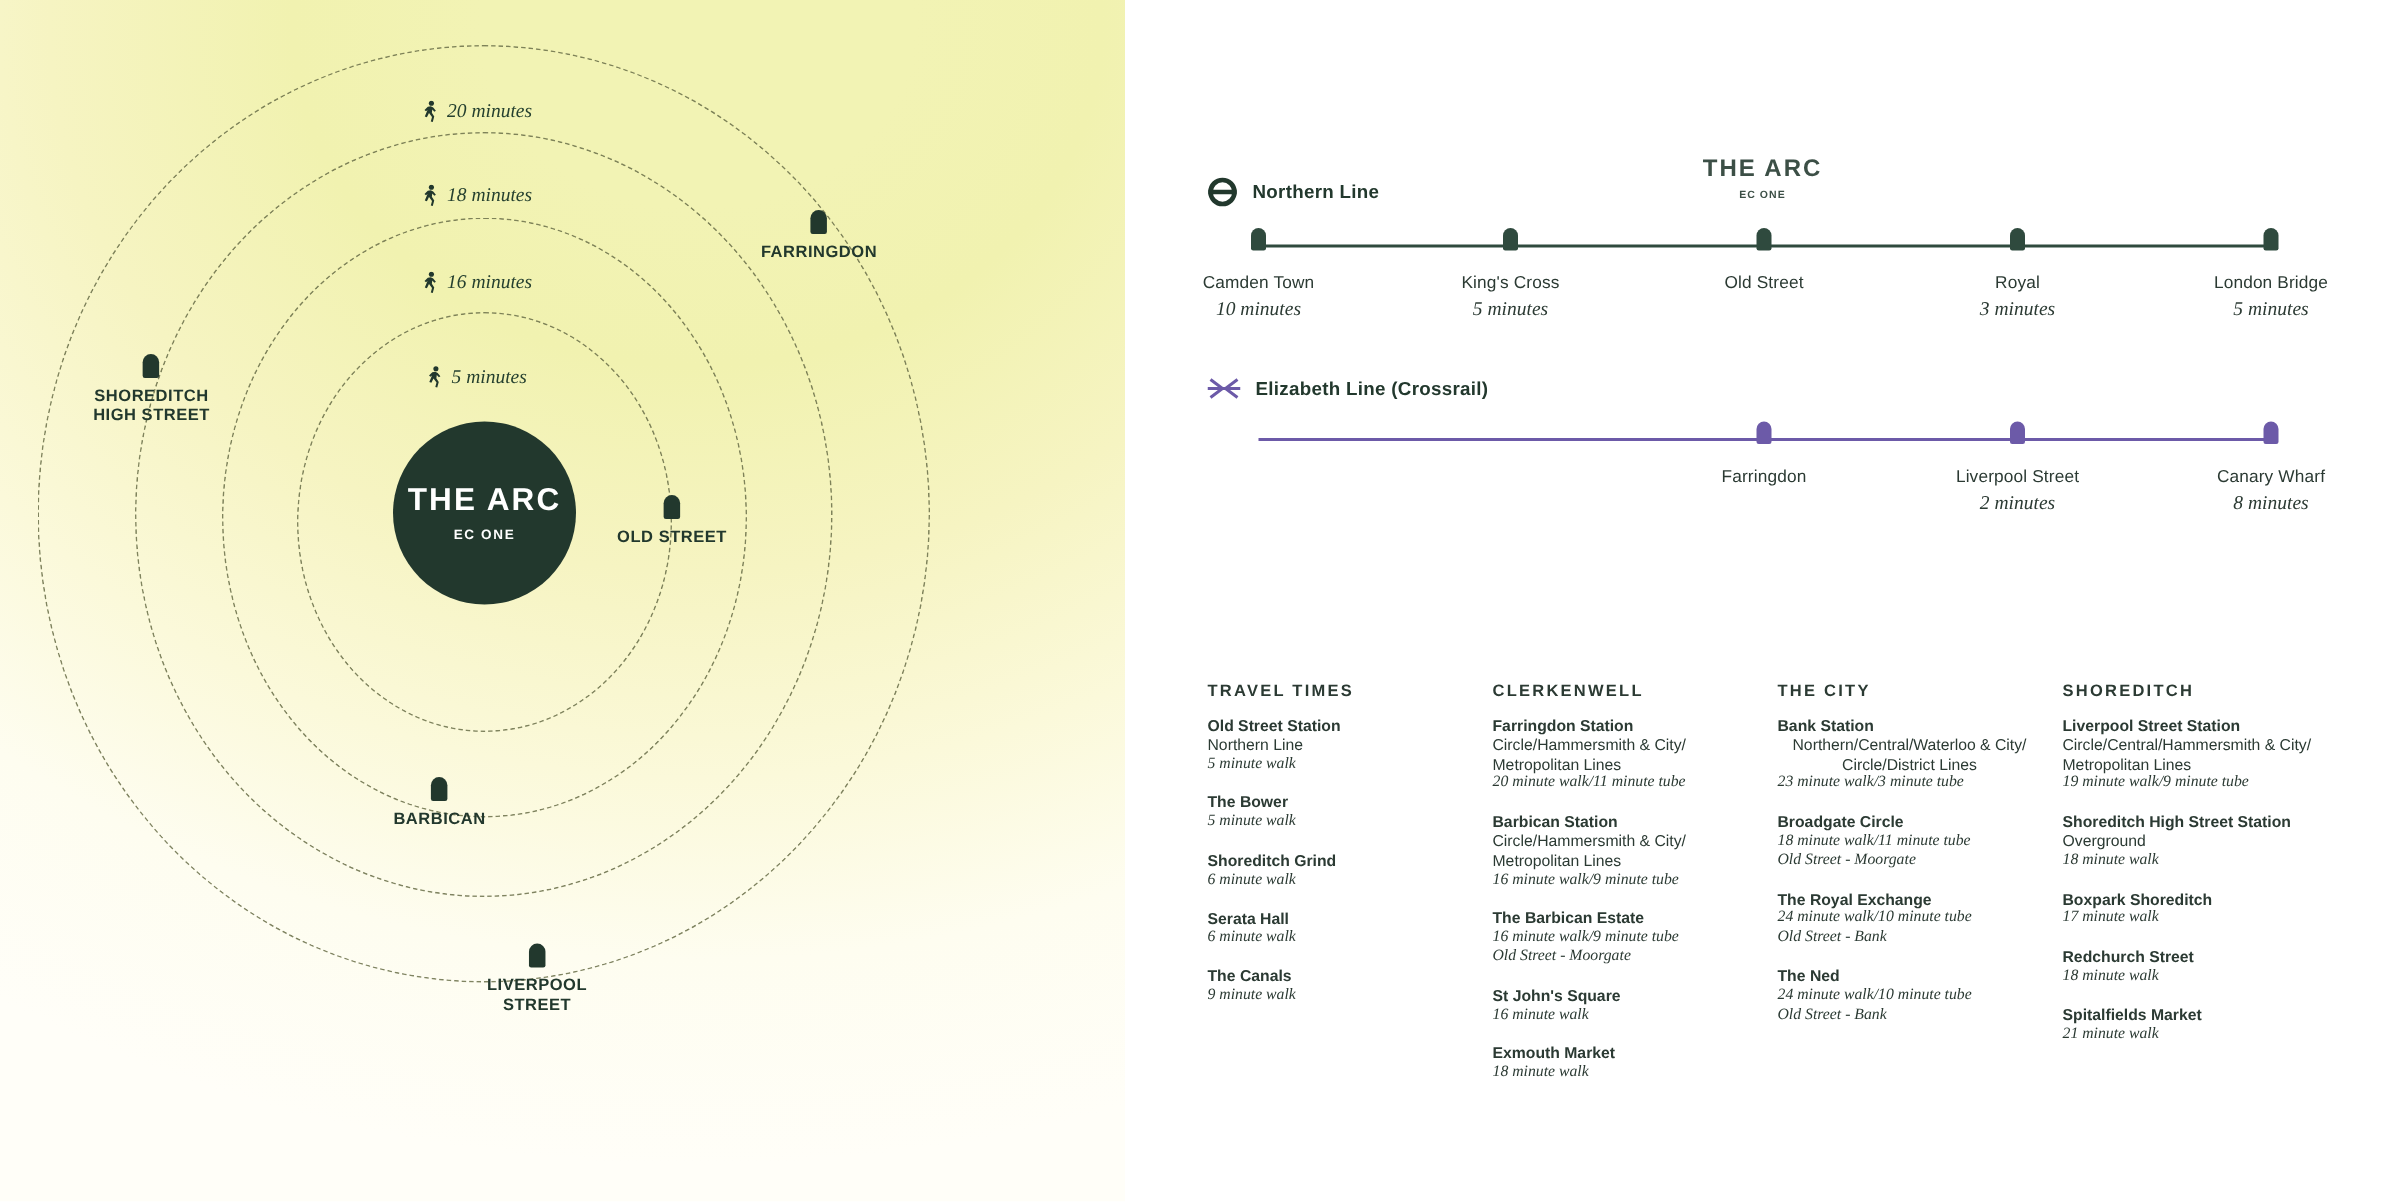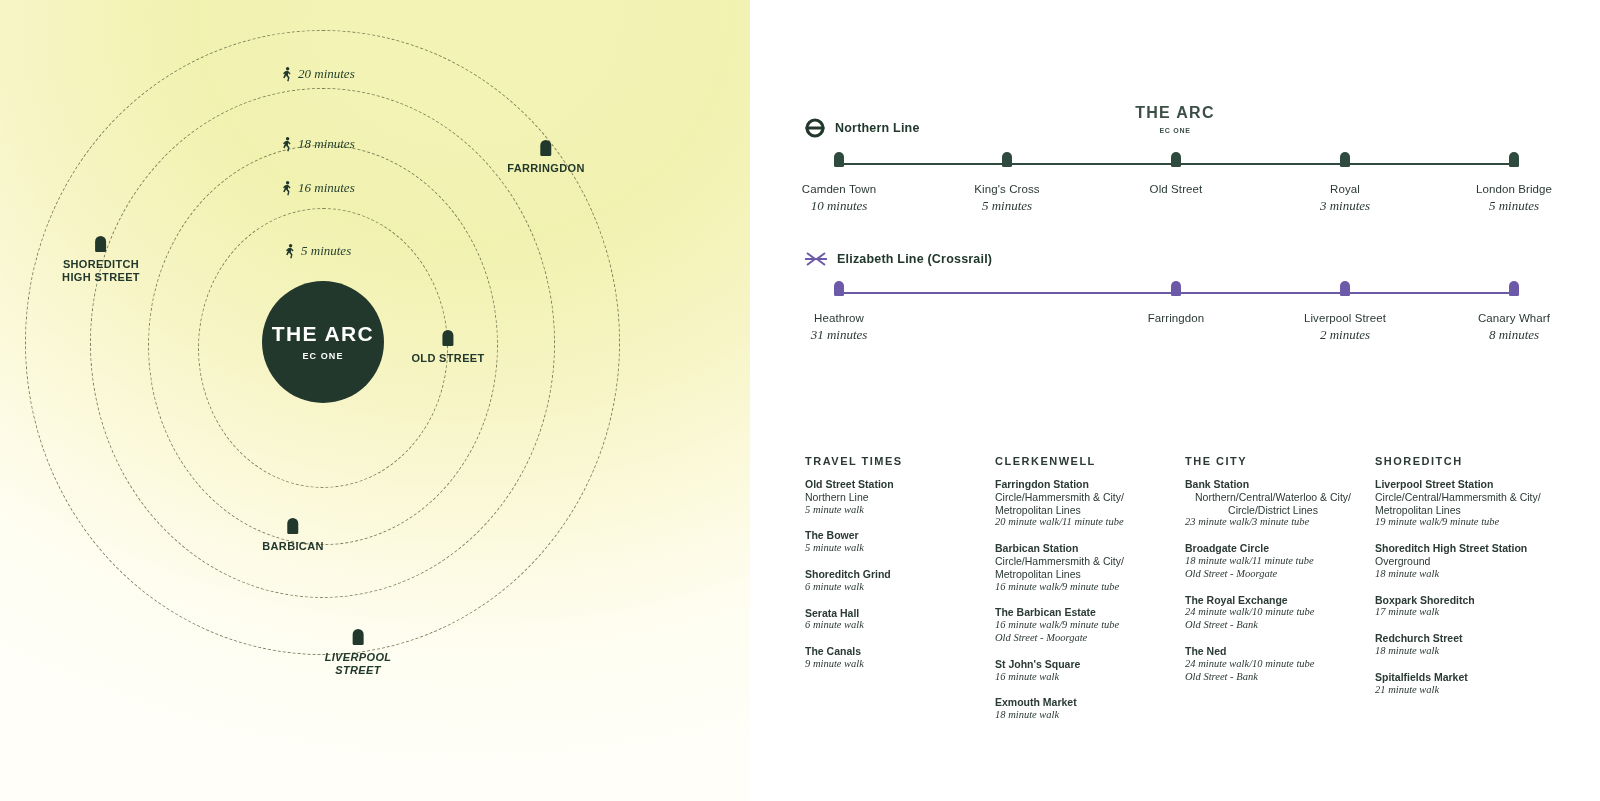--- a/index.html
+++ b/index.html
@@ -229,21 +229,21 @@
     <div class="ring" style="left:198px; top:208px; width:250px; height:280px;"></div>
 
     <div class="ring-label" style="left:282px; top:66px;">
       <svg class="walk-ico" width="11" height="15" viewBox="0 0 11 15">
         <circle cx="5.6" cy="1.8" r="1.7" fill="#22382d"></circle>
         <path d="M5.2 3.8 L6.8 4.6 L8.6 6.8 L7.6 7.5 L6.2 6.0 L5.9 8.2 L7.5 10.6 L6.5 14.4 L5.2 14.0 L6.0 11.0 L4.0 8.4 L2.6 11.2 L1.2 10.7 L3.0 6.4 L2.0 7.2 L1.0 6.3 L3.2 4.2 Z" fill="#22382d"></path>
       </svg>
       <span>20 minutes</span>
     </div>
 
-    <div class="ring-label" style="left:282px; top:136px;">
+    <div class="ring-label" style="left:282px; top:122px;">
       <svg class="walk-ico" width="11" height="15" viewBox="0 0 11 15">
         <circle cx="5.6" cy="1.8" r="1.7" fill="#22382d"></circle>
         <path d="M5.2 3.8 L6.8 4.6 L8.6 6.8 L7.6 7.5 L6.2 6.0 L5.9 8.2 L7.5 10.6 L6.5 14.4 L5.2 14.0 L6.0 11.0 L4.0 8.4 L2.6 11.2 L1.2 10.7 L3.0 6.4 L2.0 7.2 L1.0 6.3 L3.2 4.2 Z" fill="#22382d"></path>
       </svg>
       <span>18 minutes</span>
     </div>
 
     <div class="ring-label" style="left:282px; top:180px;">
       <svg class="walk-ico" width="11" height="15" viewBox="0 0 11 15">
         <circle cx="5.6" cy="1.8" r="1.7" fill="#22382d"></circle>
@@ -279,21 +279,21 @@
     <div class="pin" style="left:448px; top:330px;">
       <div class="marker"></div>
       <div class="pin-label">OLD STREET</div>
     </div>
 
     <div class="pin" style="left:293px; top:518px;">
       <div class="marker"></div>
       <div class="pin-label">BARBICAN</div>
     </div>
 
-    <div class="pin" style="left:358px; top:629px;font-style:italic;">
+    <div class="pin" style="left:358px; top:629px;">
       <div class="marker"></div>
       <div class="pin-label">LIVERPOOL
 STREET</div>
     </div>
   </div>
 
   <div id="info-panel">
 
     <div id="panel-title">
       <div class="t-main">THE ARC</div>
@@ -344,25 +344,20 @@
         <svg width="22" height="16" viewBox="0 0 22 16">
           <path d="M2 2 L10 8 L2 14" fill="none" stroke="#6c5aa8" stroke-width="2"></path>
           <path d="M20 2 L12 8 L20 14" fill="none" stroke="#6c5aa8" stroke-width="2"></path>
           <rect x="0" y="7" width="22" height="2" fill="#6c5aa8"></rect>
         </svg>
         <span class="line-name">Elizabeth Line (Crossrail)</span>
       </div>
       <div class="line-track">
         <div class="track-rule" style="background:#6c5aa8;"></div>
 
-        <div class="stop" style="left:89px;">
-          <div class="dot" style="background:#6c5aa8;"></div>
-          <div class="stop-name">Heathrow</div>
-          <div class="stop-time">31 minutes</div>
-        </div>
         <div class="stop" style="left:426px;">
           <div class="dot" style="background:#6c5aa8;"></div>
           <div class="stop-name">Farringdon</div>
           <div class="stop-time"></div>
         </div>
         <div class="stop" style="left:595px;">
           <div class="dot" style="background:#6c5aa8;"></div>
           <div class="stop-name">Liverpool Street</div>
           <div class="stop-time">2 minutes</div>
         </div>

